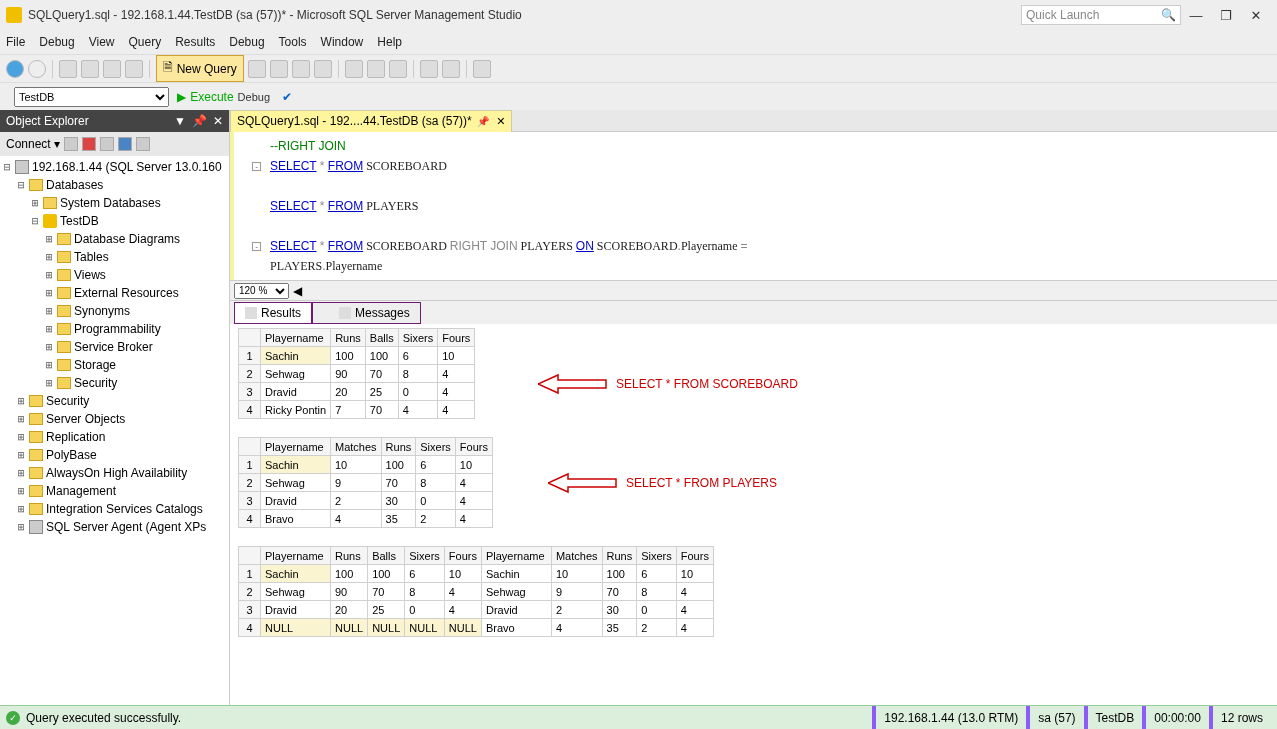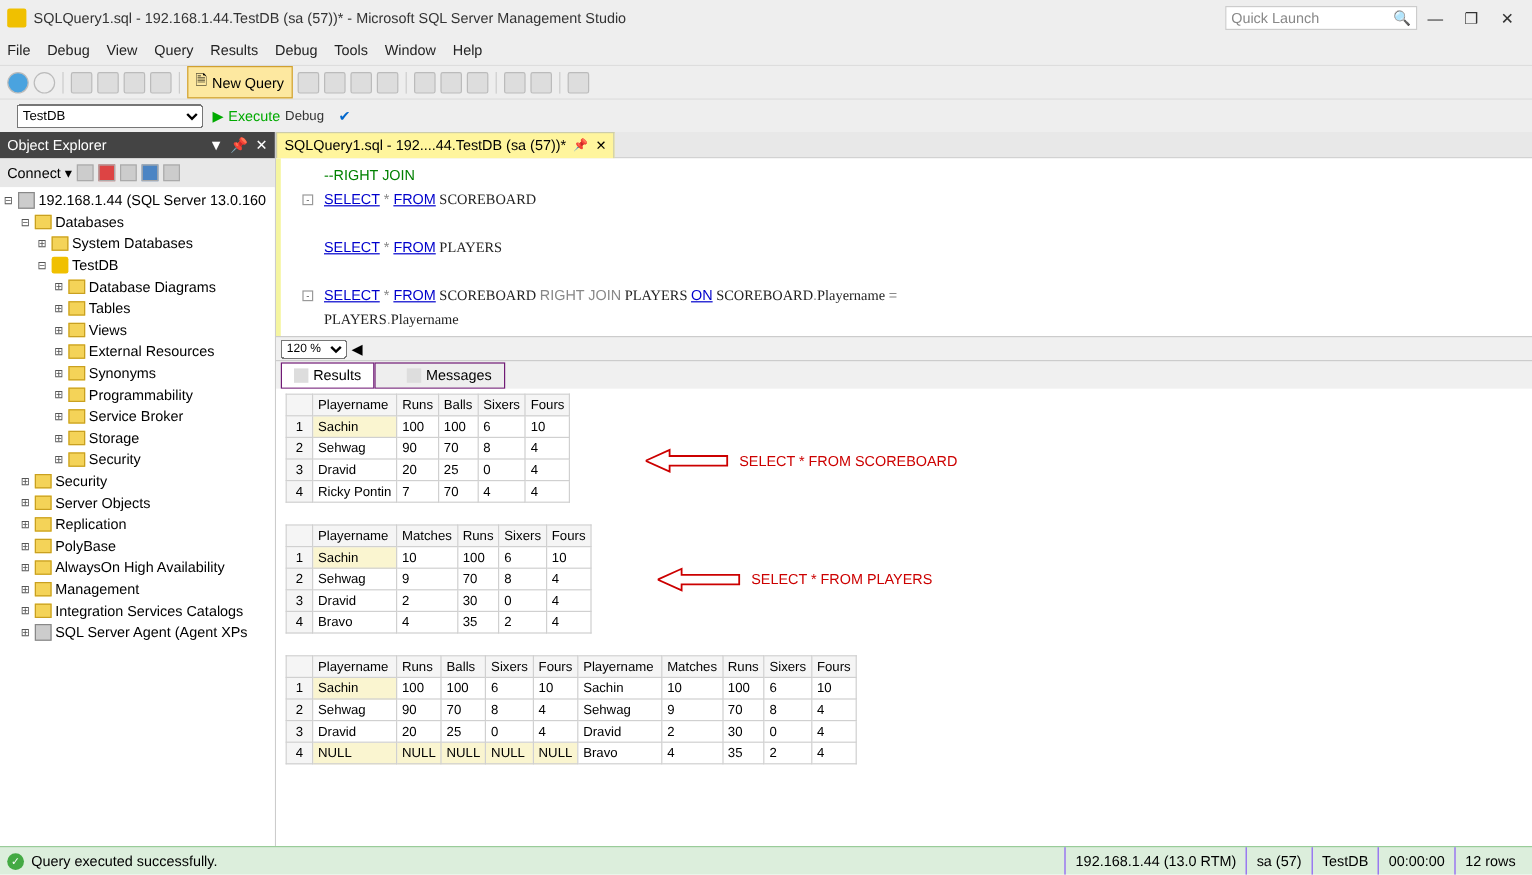--- a/index.html
+++ b/index.html
@@ -54,21 +54,21 @@
 .result-grid table { border-collapse: collapse; }
 .result-grid th, .result-grid td { border: 1px solid #d0d0d0; padding: 1px 4px; font-size: 11px; text-align: left; height: 18px; }
 .result-grid th { background: #f5f5f5; font-weight: normal; }
 .result-grid .rownum { background: #f5f5f5; text-align: center; width: 22px; }
 .result-grid .corner { background: #f5f5f5; width: 22px; }
 .result-grid td.hl { background: #faf5d0; }
 .arrow-anno { position: absolute; color: #c00; font-size: 15px; font-family: Arial; display: flex; align-items: center; gap: 8px; }
 .arrow-anno svg { width: 70px; height: 24px; }
 .statusbar { position: absolute; bottom: 0; left: 0; right: 0; height: 24px; background: #dceedc; border-top: 1px solid #9c9; display: flex; align-items: center; padding: 0 6px; font-size: 11px; }
 .statusbar .chk { width: 14px; height: 14px; border-radius: 50%; background: #4a4; color: #fff; display: flex; align-items: center; justify-content: center; font-size: 9px; margin-right: 6px; }
-.statusbar .cell { border-left: 1px solid #8b5cf6; padding: 0 8px; height: 100%; display: flex; align-items: center; }
+.statusbar .cell { border-left: 4px solid #8b5cf6; padding: 0 8px; height: 100%; display: flex; align-items: center; }
 .statusbar .spacer { flex: 1; }
 </style>
 </head>
 <body>
 
 <div class="titlebar">
   <div class="icon"></div>
   <div class="title">SQLQuery1.sql - 192.168.1.44.TestDB (sa (57))* - Microsoft SQL Server Management Studio</div>
   <div class="quicklaunch">
     <span>Quick Launch</span>

